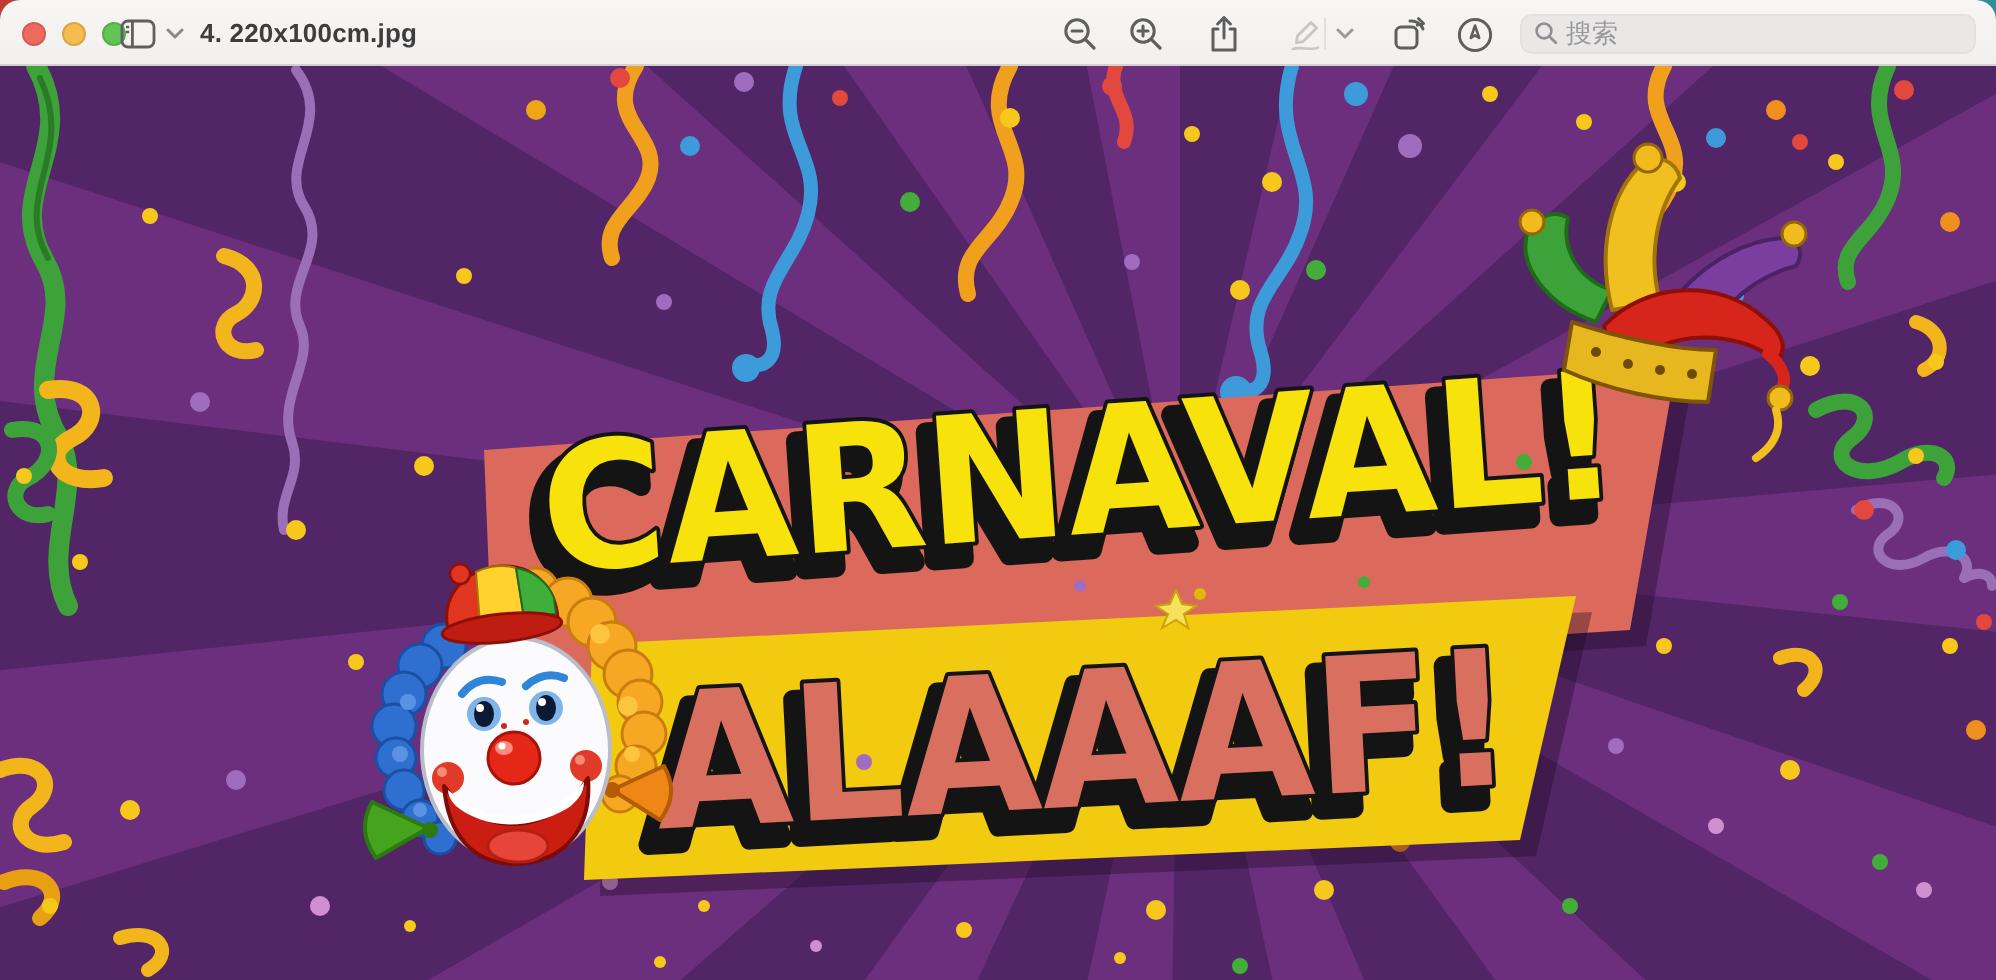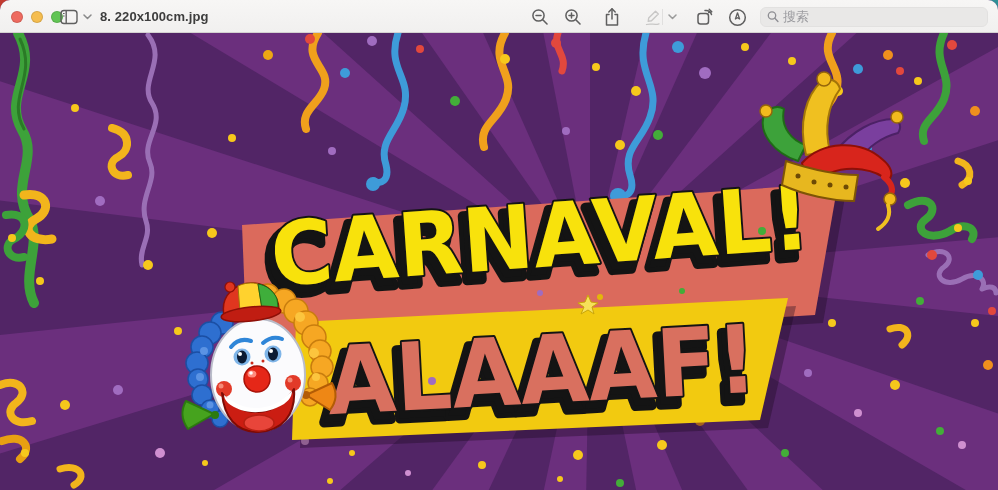--- a/index.html
+++ b/index.html
@@ -45,21 +45,21 @@
         <rect x="1" y="1.5" width="16" height="13" rx="3" fill="none" stroke="#5f5f5f" stroke-width="1.4"></rect>
         <line x1="6.2" y1="1.5" x2="6.2" y2="14.5" stroke="#5f5f5f" stroke-width="1.4"></line>
         <line x1="3" y1="4.5" x2="4.6" y2="4.5" stroke="#5f5f5f" stroke-width="1.2"></line>
         <line x1="3" y1="7" x2="4.6" y2="7" stroke="#5f5f5f" stroke-width="1.2"></line>
       </svg>
       <svg width="9" height="6" viewBox="0 0 9 6">
         <path d="M1,1 L4.5,4.5 L8,1" fill="none" stroke="#8a8a8a" stroke-width="1.5" stroke-linecap="round" stroke-linejoin="round"></path>
       </svg>
     </div>
 
-    <div class="win-title">8. 220x100cm.jpg</div>
+    <div class="win-title">4. 220x100cm.jpg</div>
 
     <div class="tool-btn tb-zoom-out">
       <svg width="18" height="18" viewBox="0 0 18 18">
         <circle cx="7.5" cy="7.5" r="5.6" fill="none" stroke="#5f5f5f" stroke-width="1.5"></circle>
         <line x1="11.8" y1="11.8" x2="16" y2="16" stroke="#5f5f5f" stroke-width="1.6" stroke-linecap="round"></line>
         <line x1="5" y1="7.5" x2="10" y2="7.5" stroke="#5f5f5f" stroke-width="1.5" stroke-linecap="round"></line>
       </svg>
     </div>
     <div class="tool-btn tb-zoom-in">
       <svg width="18" height="18" viewBox="0 0 18 18">

